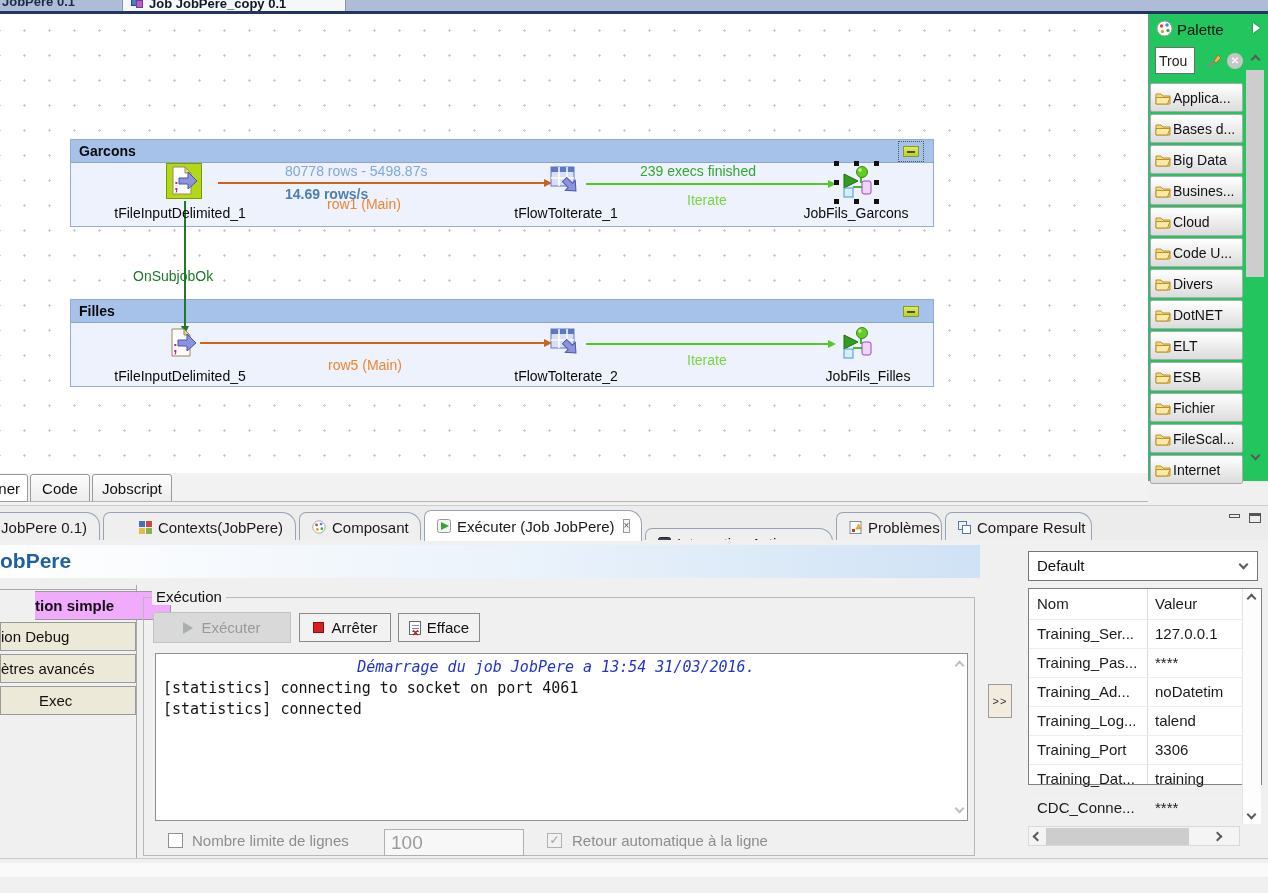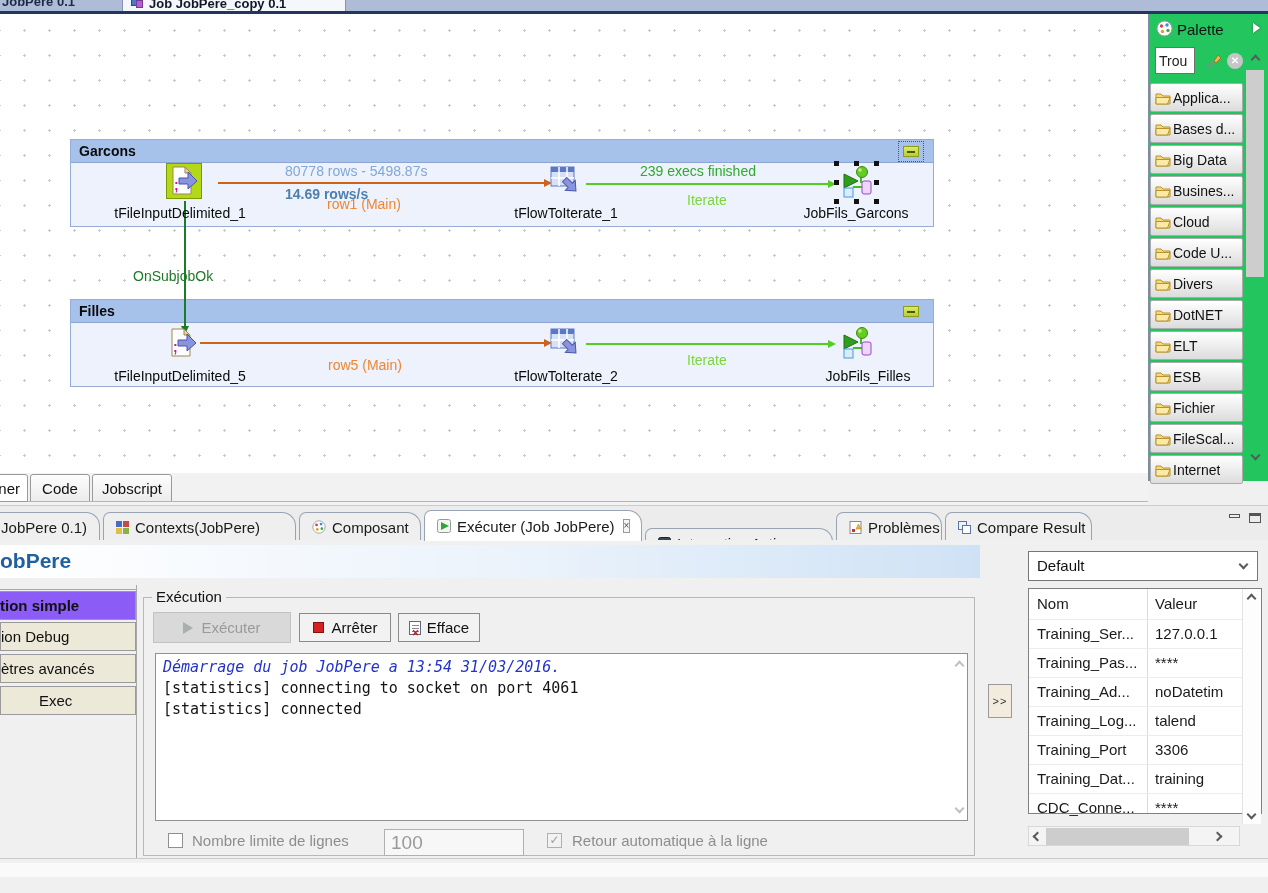--- a/index.html
+++ b/index.html
@@ -75,45 +75,45 @@
   .close-x { width:14px; height:14px; border:1px solid #9a9a9a; background:#f6f6f6; color:#555; font-size:10px; line-height:12px; text-align:center; margin-left:2px; }
   .minmax { position:absolute; top:7px; width:13px; height:11px; }
 
   
   #run-view { top:540px; left:0; width:1268px; height:318px; background:#f0f0f0; }
   #rv-title-strip { position:absolute; left:0; top:5px; width:980px; height:33px; background:linear-gradient(90deg,#ffffff 0%,#eaf2fb 55%,#cfe2f5 100%); }
   #rv-title { position:absolute; left:0; top:4px; font-size:21px; font-weight:bold; color:#2060a0; }
   #rv-sep { position:absolute; left:136px; top:45px; width:1px; height:273px; background:#a8a8a8; }
   #rv-topline { position:absolute; left:0; top:49px; width:137px; height:1px; background:#a8a8a8; }
   .side-btn { position:absolute; left:0; width:136px; height:29px; background:#ece9d8; border:1px solid #9a9a9a; font-size:15px; color:#111; line-height:27px; }
-  .side-btn.active { background:#8b5cf6; font-weight:bold; border-left:none; }
+  .side-btn.active { background:#f0abfc; font-weight:bold; border-left:none;margin-left:35px; }
   .fieldset { position:absolute; left:143px; top:57px; width:832px; height:259px; border:1px solid #b8b8b8; }
   .legend { position:absolute; left:8px; top:-10px; background:#f0f0f0; padding:0 4px; font-size:15px; color:#111; }
   .runbtn { position:absolute; display:flex; align-items:center; justify-content:center; gap:8px; font-size:15px; border:1px solid #8a8a8a; background:#f2f2f2; color:#111; }
   .runbtn.disabled { background:#d9d9d9; border-color:#c2c2c2; color:#9a9a9a; }
   .play-tri { width:0; height:0; border-top:6px solid transparent; border-bottom:6px solid transparent; border-left:10px solid #a9afa9; }
   .stop-sq { width:11px; height:11px; background:#d42222; border:1px solid #8a0f0f; }
   .doc-ic { position:relative; width:12px; height:14px; background:#fff; border:1px solid #667; }
   .doc-ic i { position:absolute; left:2px; width:7px; height:1px; background:#88a; }
   .doc-ic .x { position:absolute; right:-4px; bottom:-4px; color:#cc1111; font-size:9px; font-weight:bold; font-style:normal; background:none; width:auto; height:auto; }
   #console { position:absolute; left:155px; top:113px; width:813px; height:168px; background:#fff; border:1px solid #919191; padding:3px 18px 3px 7px; overflow:hidden; }
   .console-line { font-family:"DejaVu Sans Mono", monospace; font-size:15px; line-height:21px; }
-  .line-info { color:#2233cc; font-style:italic; }
+  .line-info { color:#2233cc; font-style:italic;text-align:center; }
   .line-plain { color:#131313; }
   .cons-arr { position:absolute; right:4px; color:#b8b8b8; }
   .cb { position:absolute; width:15px; height:15px; border:1px solid #8f8f8f; background:#fff; }
   .cb.checked { background:#f2f2f2; border-color:#b0b0b0; color:#a2a2a2; font-size:12px; line-height:13px; text-align:center; }
   .opt-lab { position:absolute; font-size:15px; color:#8d8d8d; white-space:nowrap; }
   #limit-input { position:absolute; left:384px; top:289px; width:140px; height:27px; border:1px solid #b0b0b0; background:#f7f7f7; color:#9a9a9a; font-size:19px; padding:0 6px; font-family:"Liberation Sans",sans-serif; }
   #expand-btn { position:absolute; left:988px; top:144px; width:24px; height:34px; background:#f1ecdd; border:1px solid #9a9a9a; font-size:11px; color:#333; text-align:center; line-height:32px; letter-spacing:1px; }
 
   
   #ctx-combo { position:absolute; left:1028px; top:11px; width:230px; height:30px; background:#fff; border:1px solid #767676; }
   #ctx-combo .val { position:absolute; left:8px; top:5px; font-size:15px; color:#111; }
-  #ctx-table { position:absolute; left:1028px; top:48px; width:234px; height:226px; background:#fff; border:1px solid #808080; }
+  #ctx-table { position:absolute; left:1028px; top:48px; width:234px; height:197px; background:#fff; border:1px solid #808080; }
   .ctx-colsep { position:absolute; left:118px; top:0; bottom:0; width:1px; background:#dcdcdc; }
   .ctx-head { position:absolute; top:0; height:30px; font-size:15px; color:#1a1a1a; line-height:30px; }
   #ctx-rows { position:absolute; left:0; top:30px; width:214px; }
   .ctx-row { position:relative; height:29px; border-top:1px solid #ececec; }
   .ctx-row .n { position:absolute; left:8px; top:5px; font-size:15px; color:#1a1a1a; white-space:nowrap; overflow:hidden; max-width:106px; }
   .ctx-row .v { position:absolute; left:126px; top:5px; font-size:15px; color:#1a1a1a; white-space:nowrap; overflow:hidden; max-width:86px; }
   .ctx-vsb { position:absolute; right:0; top:0; width:19px; height:235px; border-left:1px solid #e4e4e4; background:#fdfdfd; }
   #ctx-hscroll { position:absolute; left:1028px; top:286px; width:212px; height:20px; background:#f4f4f4; border:1px solid #d8d8d8; }
 
   #bottom-strip { top:858px; left:0; width:1268px; height:35px; background:#f0f0f0; border-top:1px solid #c9c9c9; }
@@ -385,21 +385,21 @@
   <div class="ctab" style="left:92px;width:80px;">
     <span>Jobscript</span>
   </div>
   <div class="underline"></div>
 </div>
 
 <div class="abs" id="bottom-tabbar">
   <div class="btab" style="left:-62px;width:162px;justify-content:flex-end;">
     <span>JobPere 0.1)</span>
   </div>
-  <div class="btab" style="left:103px;width:193px;">
+  <div class="btab" style="left:103px;width:193px;justify-content:flex-end;">
     <svg class="ticon" width="13" height="13">
       <rect x="0" y="0" width="6" height="6" fill="#4a6cc4"></rect>
         <rect x="7" y="0" width="6" height="6" fill="#c44a4a"></rect>
       <rect x="0" y="7" width="6" height="6" fill="#e0c040"></rect>
         <rect x="7" y="7" width="6" height="6" fill="#8ab04a"></rect>
     </svg>
     <span>Contexts(JobPere)</span>
   </div>
   <div class="btab" style="left:299px;width:122px;">
     <svg class="ticon" width="14" height="14" viewBox="0 0 17 17">

